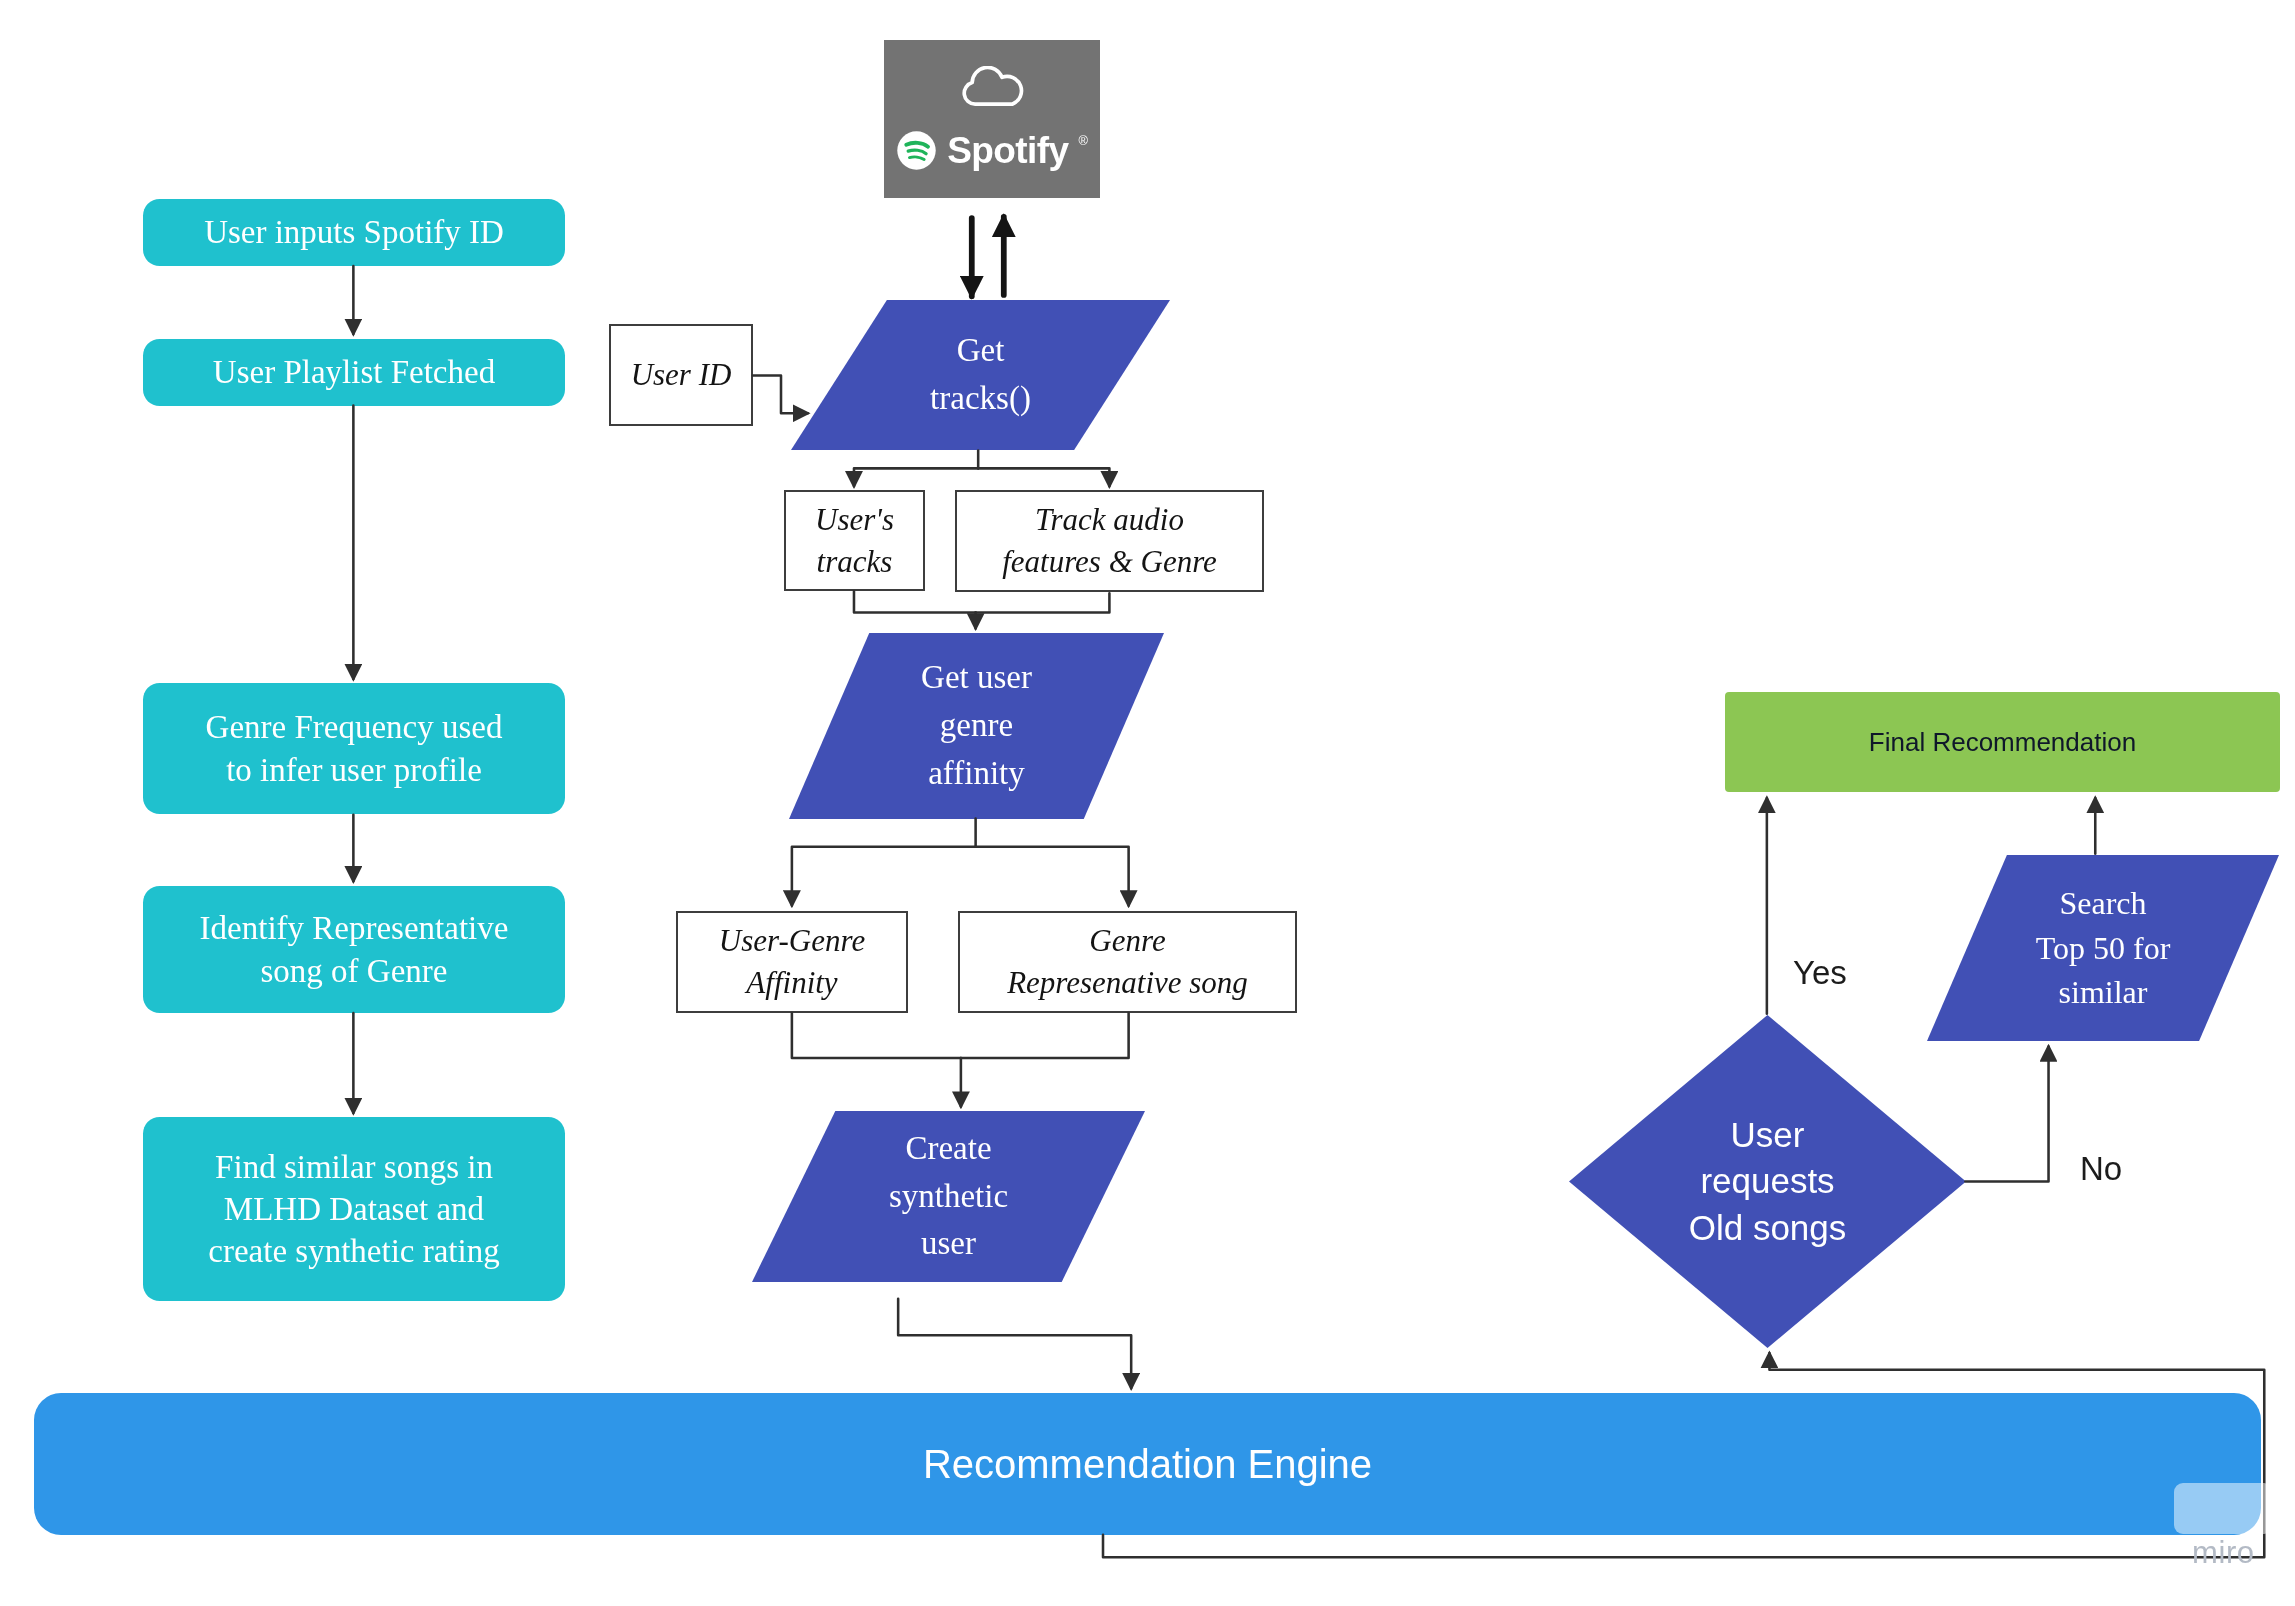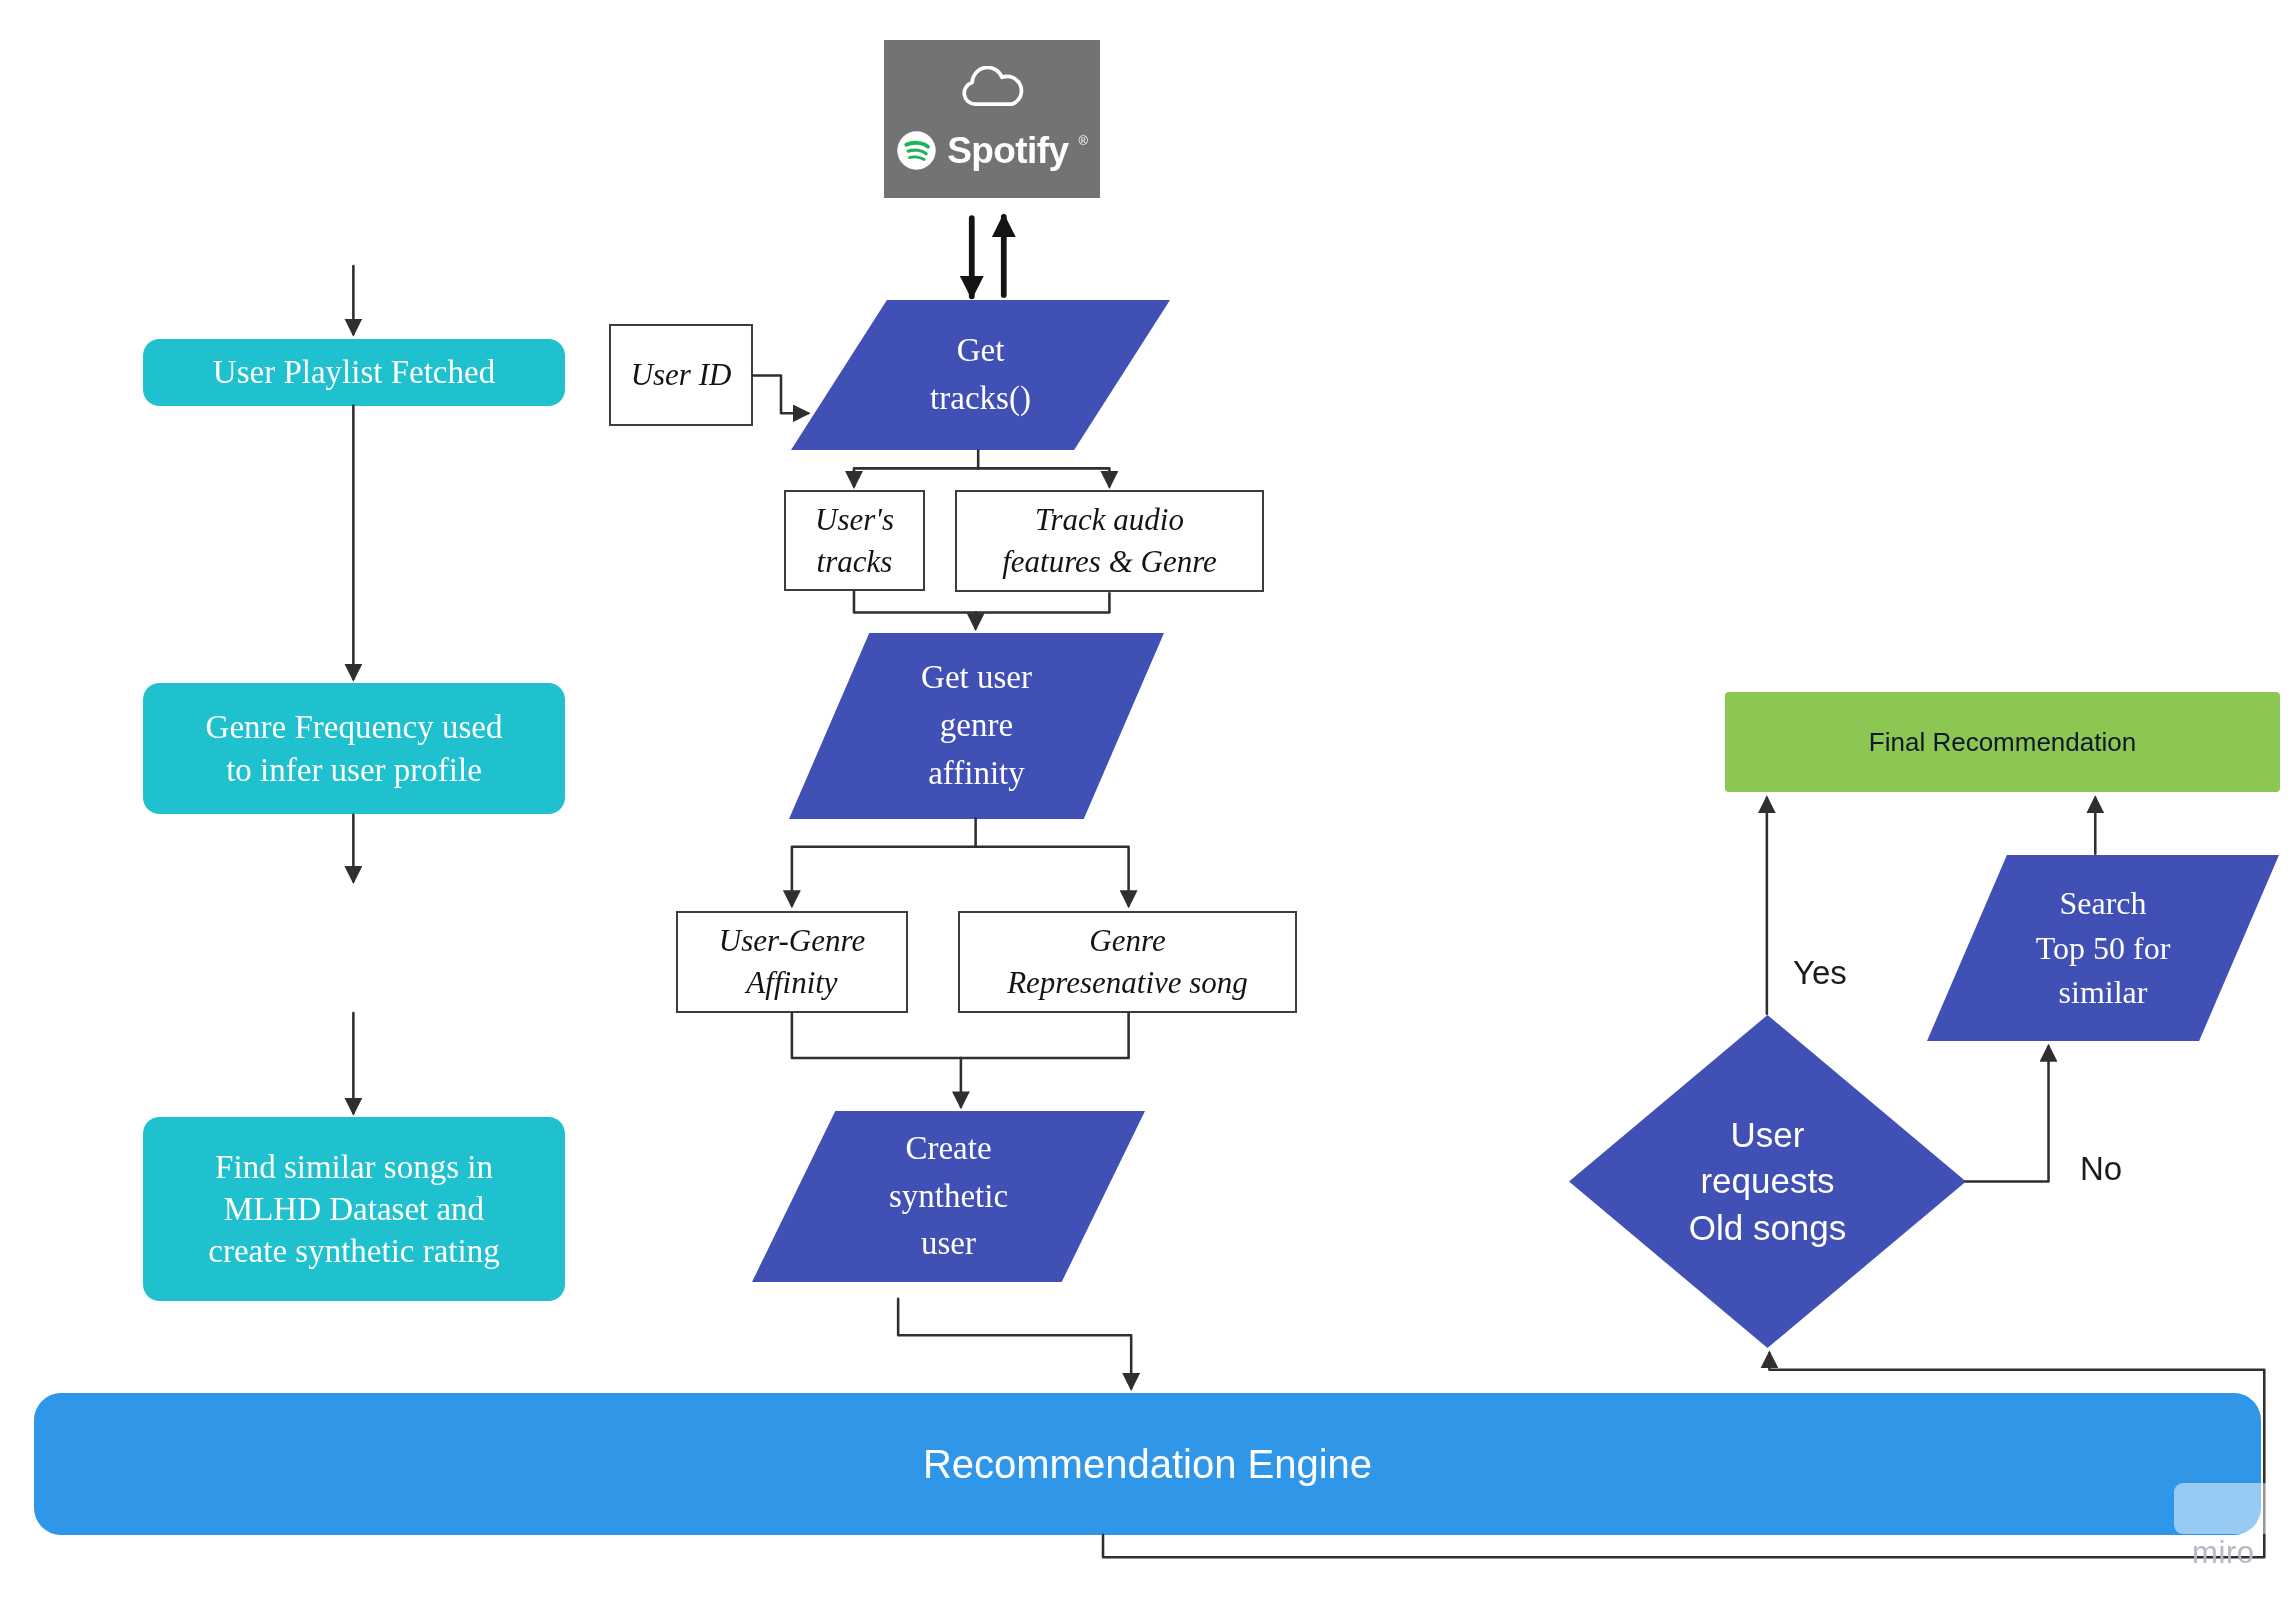--- a/index.html
+++ b/index.html
@@ -39,26 +39,33 @@
   .miro-chip{position:absolute;left:2174px;top:1483px;width:99px;height:51px;
              background:rgba(255,255,255,0.5);border-radius:9px;z-index:7;}
   .miro-text{position:absolute;left:2192px;top:1535px;color:#b3bac5;font-size:31px;
              letter-spacing:0.6px;z-index:7;}
 </style>
 </head>
 <body>
 
 <div class="stage">
 
+  <div class="node teal shape" style="left:143px;top:199px;width:422px;height:67px;">
+    <span class="label">User inputs Spotify ID</span>
+  </div>
   <div class="node teal shape" style="left:143px;top:339px;width:422px;height:67px;">
     <span class="label">User Playlist Fetched</span>
   </div>
   <div class="node teal shape" style="left:143px;top:683px;width:422px;height:131px;">
     <span class="label">Genre Frequency used
 to infer user profile</span>
+  </div>
+  <div class="node teal shape" style="left:143px;top:886px;width:422px;height:127px;">
+    <span class="label">Identify Representative
+song of Genre</span>
   </div>
   <div class="node teal shape" style="left:143px;top:1117px;width:422px;height:184px;">
     <span class="label">Find similar songs in
 MLHD Dataset and
 create synthetic rating</span>
   </div>
 
   <div class="node spotifybox shape" style="left:884px;top:40px;width:216px;height:158px;">
     <svg width="74" height="47" viewBox="0 0 100 64">
       <path d="M77.5 52 H27 a15 15 0 0 1 -4 -29.4 a21 21 0 0 1 40.6 -7.2 A13.5 13.5 0 1 1 77.5 52 z" fill="none" stroke="#ffffff" stroke-width="5" stroke-linejoin="round"></path>

